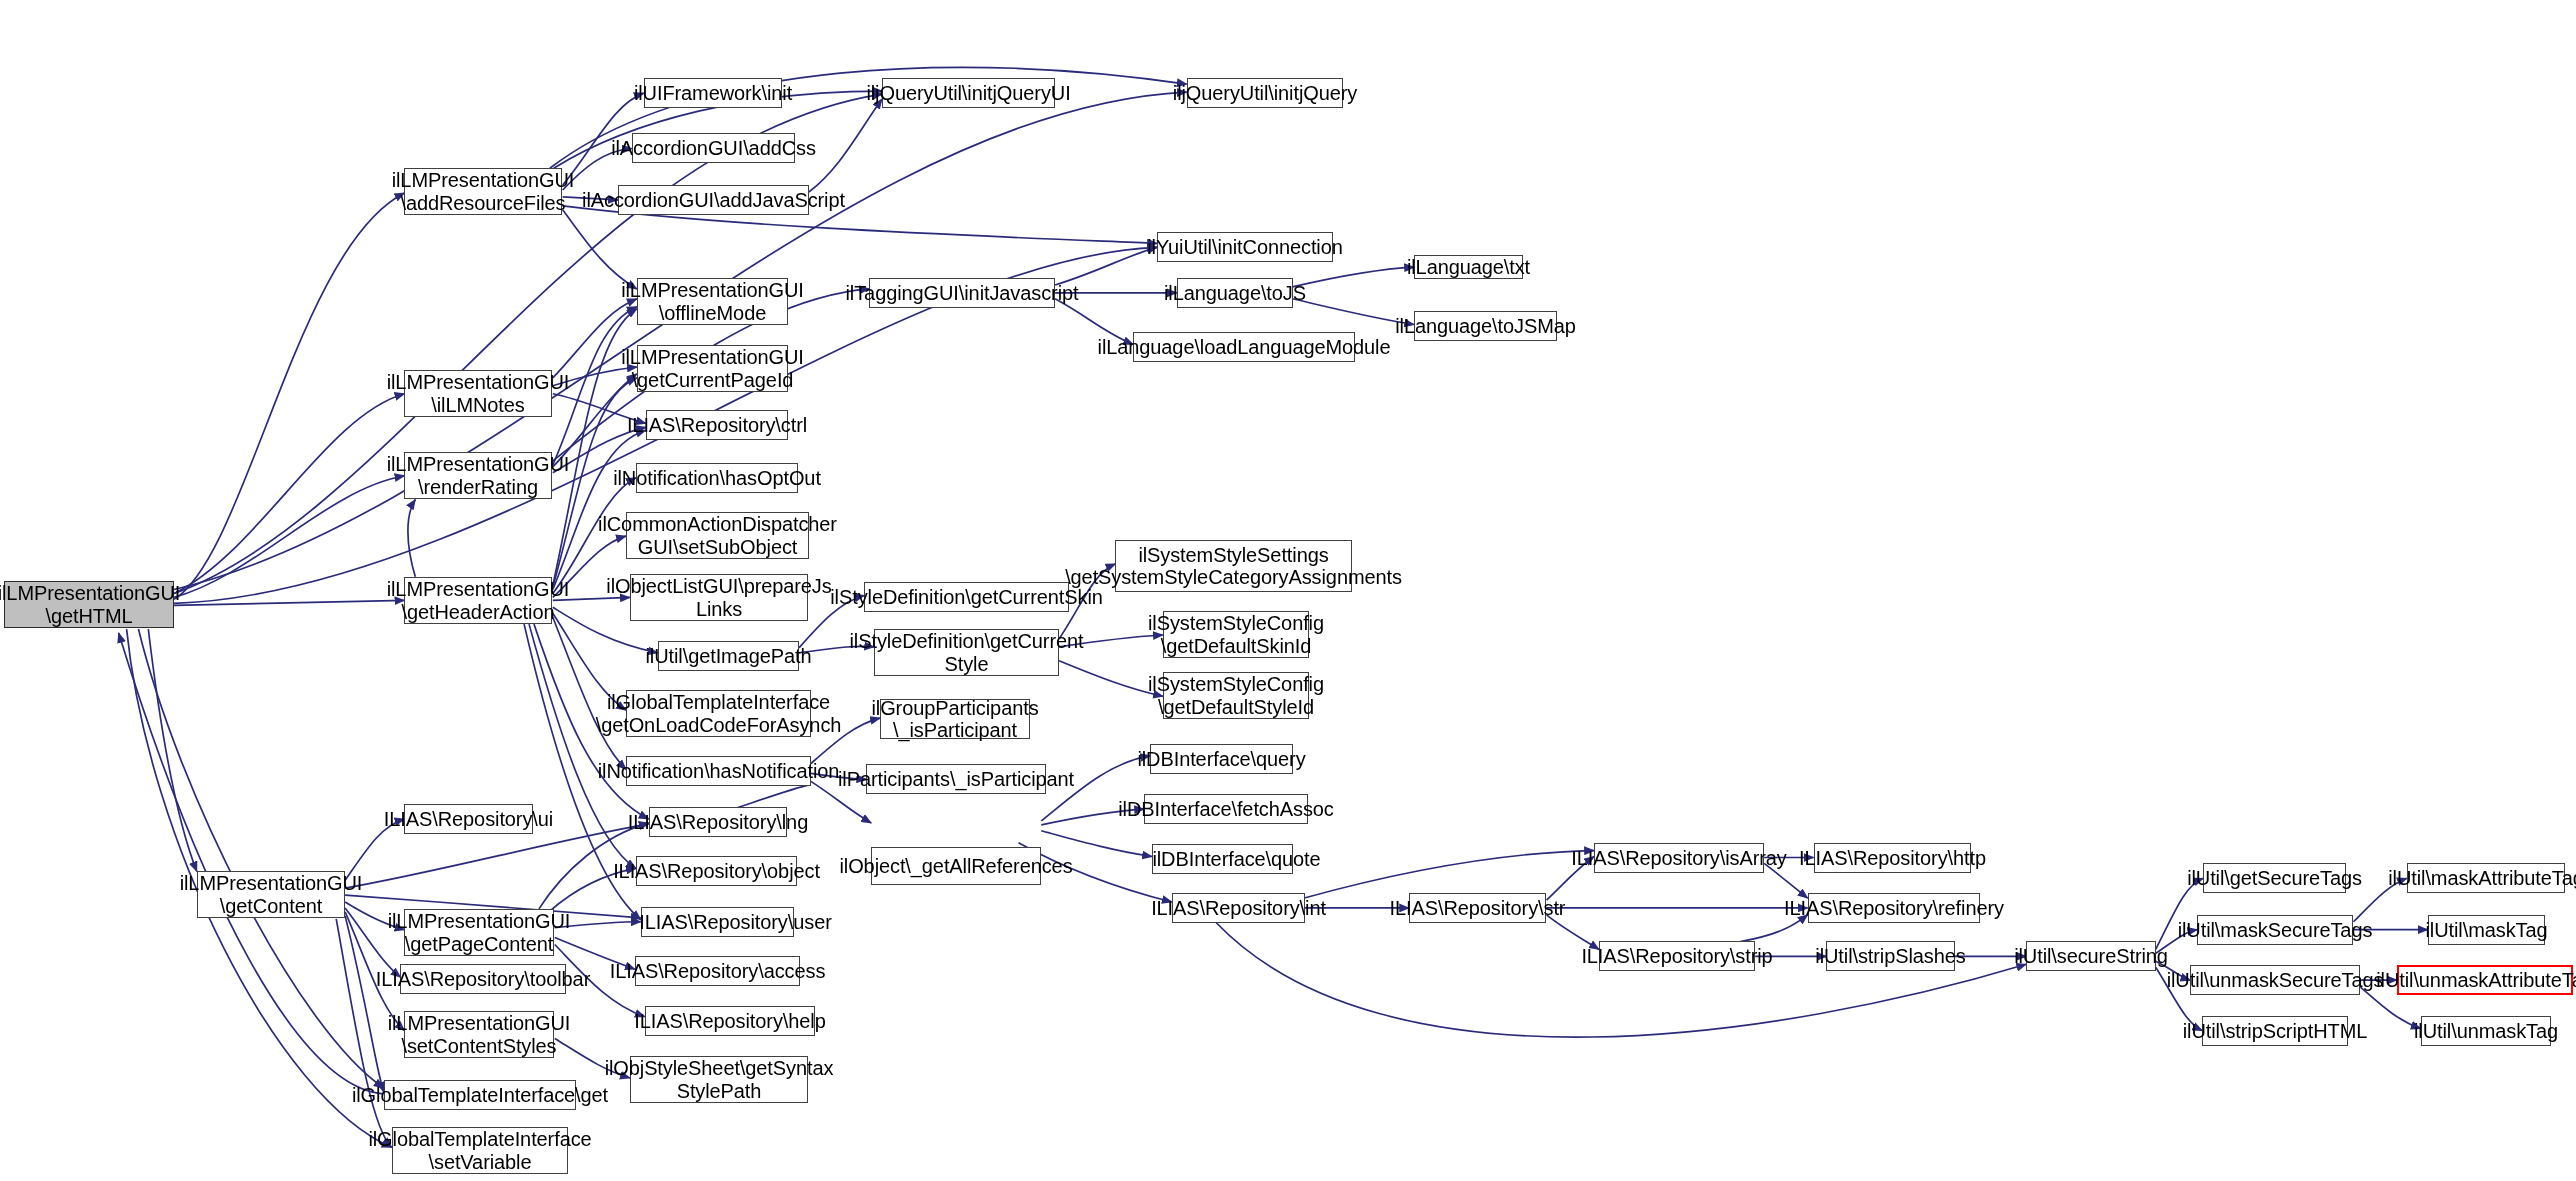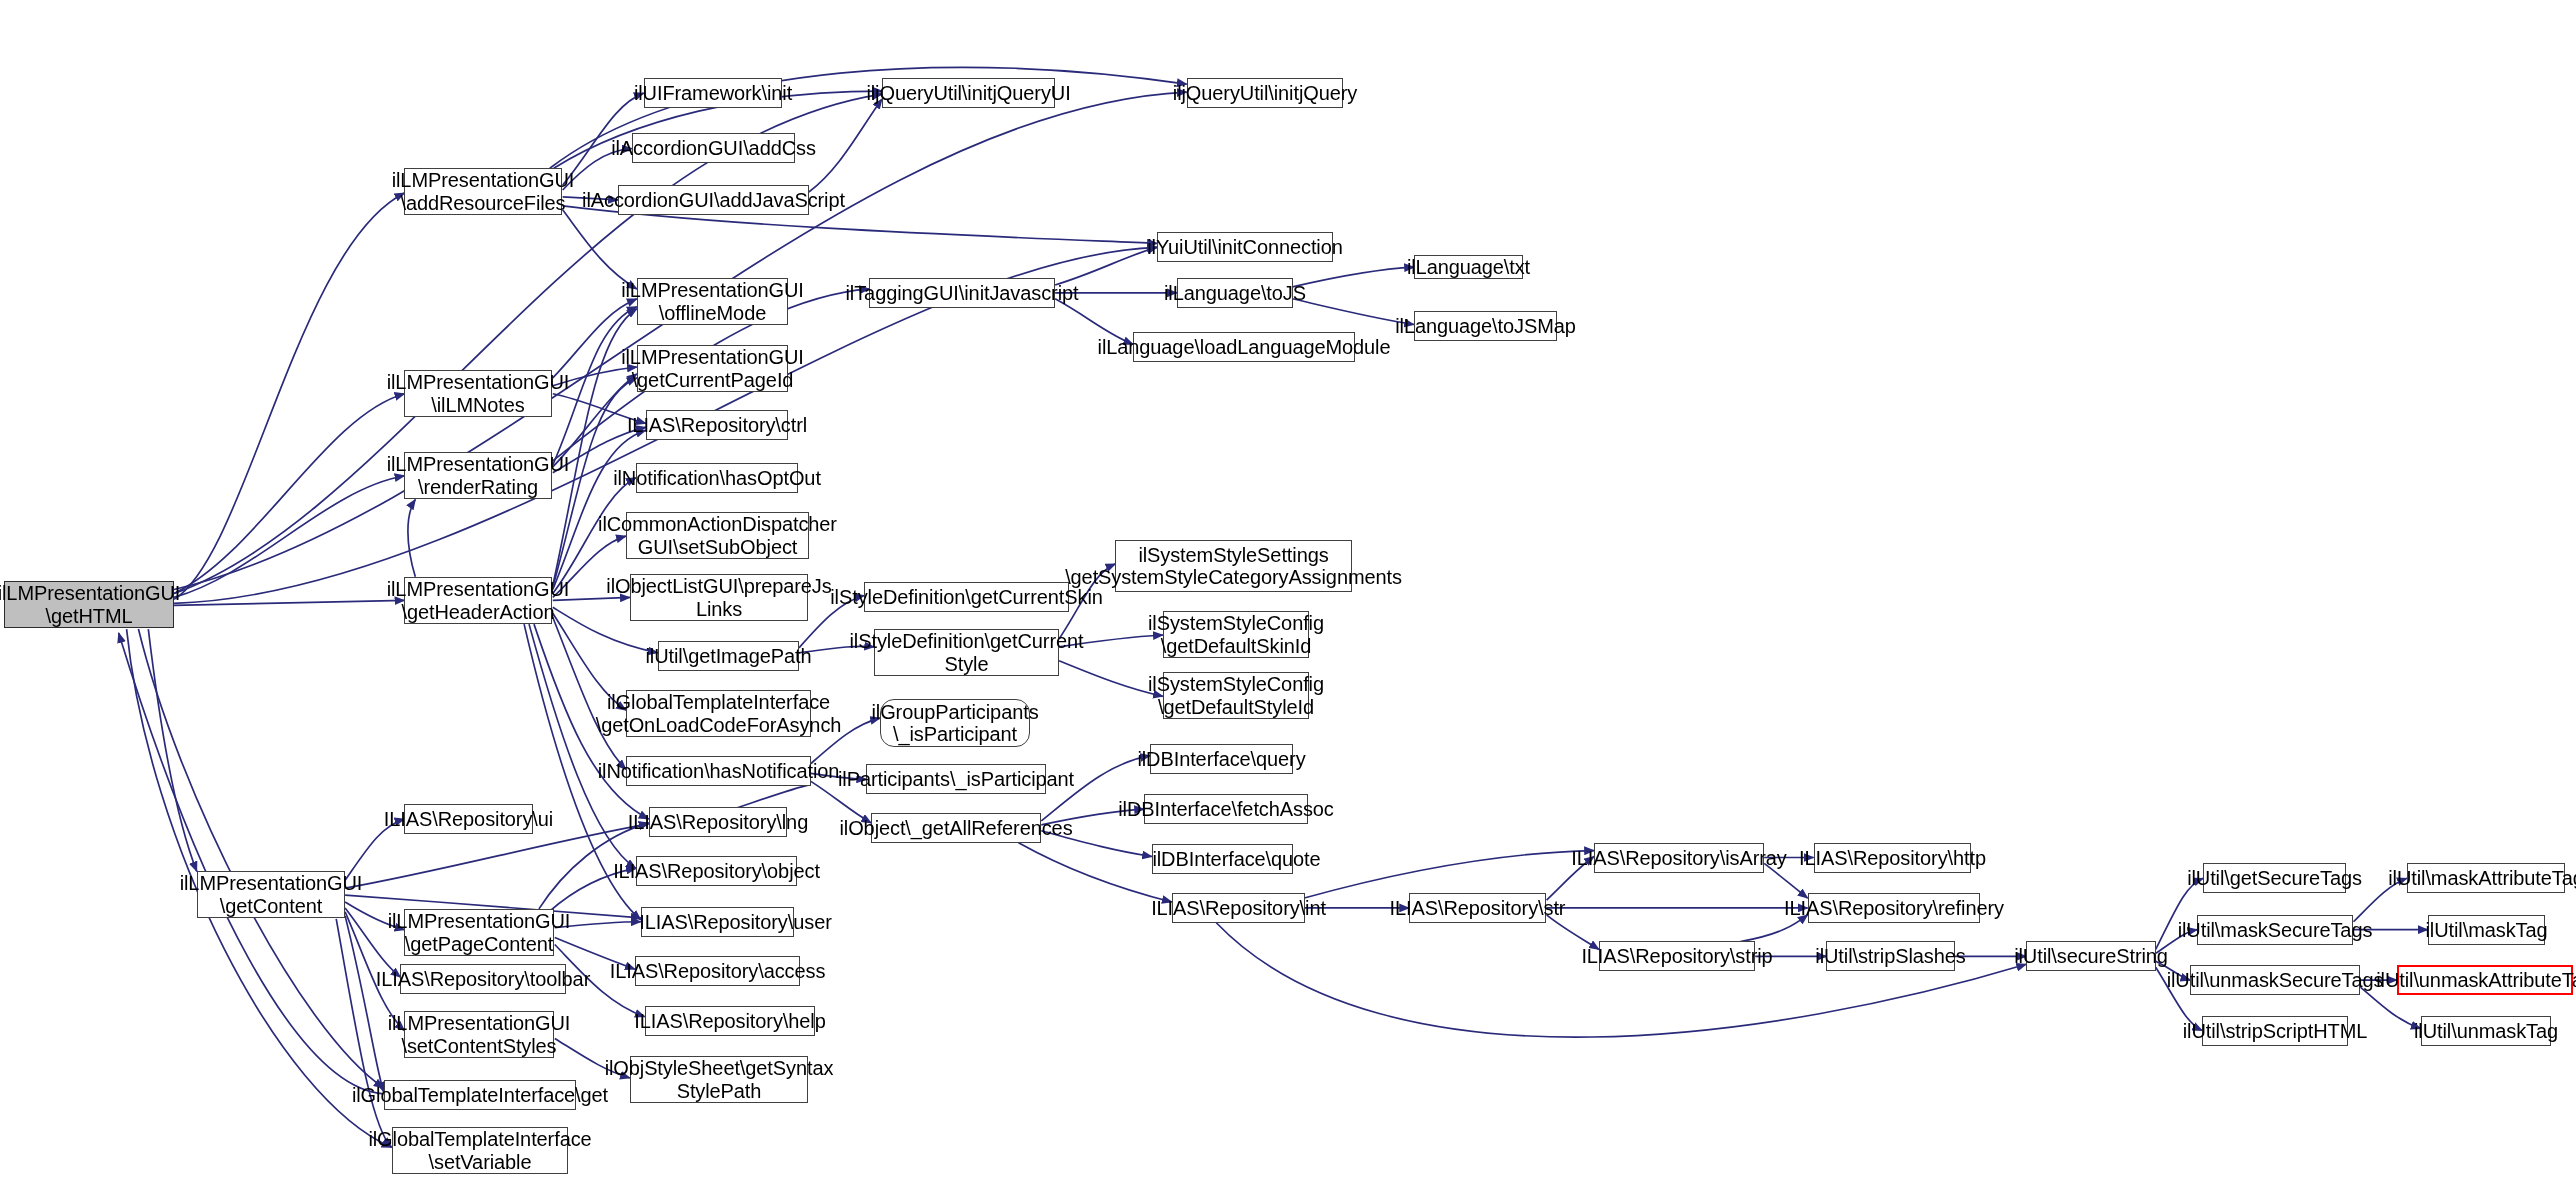--- a/index.html
+++ b/index.html
@@ -260,28 +260,28 @@
 \getSystemStyleCategoryAssignments</span>
       </div>
       <div class="node" style="left: 1163px; top: 611px; width: 146px; height: 47px;">
         <span>ilSystemStyleConfig
 \getDefaultSkinId</span>
       </div>
       <div class="node" style="left: 1163px; top: 672px; width: 146px; height: 47px;">
         <span>ilSystemStyleConfig
 \getDefaultStyleId</span>
       </div>
-      <div class="node" style="left: 880px; top: 699px; width: 150px; height: 48px; border-radius: 14px;">
+      <div class="node" style="left: 880px; top: 699px; width: 150px; height: 40px;">
         <span>ilGroupParticipants
 \_isParticipant</span>
       </div>
       <div class="node" style="left: 866px; top: 764px; width: 180px; height: 30px;">
         <span>ilParticipants\_isParticipant</span>
       </div>
-      <div class="node" style="left: 871px; top: 813px; width: 170px; height: 30px;">
+      <div class="node" style="left: 871px; top: 847px; width: 170px; height: 38px;">
         <span>ilObject\_getAllReferences</span>
       </div>
       <div class="node" style="left: 1150px; top: 744px; width: 143px; height: 30px;">
         <span>ilDBInterface\query</span>
       </div>
       <div class="node" style="left: 1144px; top: 794px; width: 164px; height: 30px;">
         <span>ilDBInterface\fetchAssoc</span>
       </div>
       <div class="node" style="left: 1152px; top: 844px; width: 141px; height: 30px; padding-left: 28px;">
         <span>ilDBInterface\quote</span>

